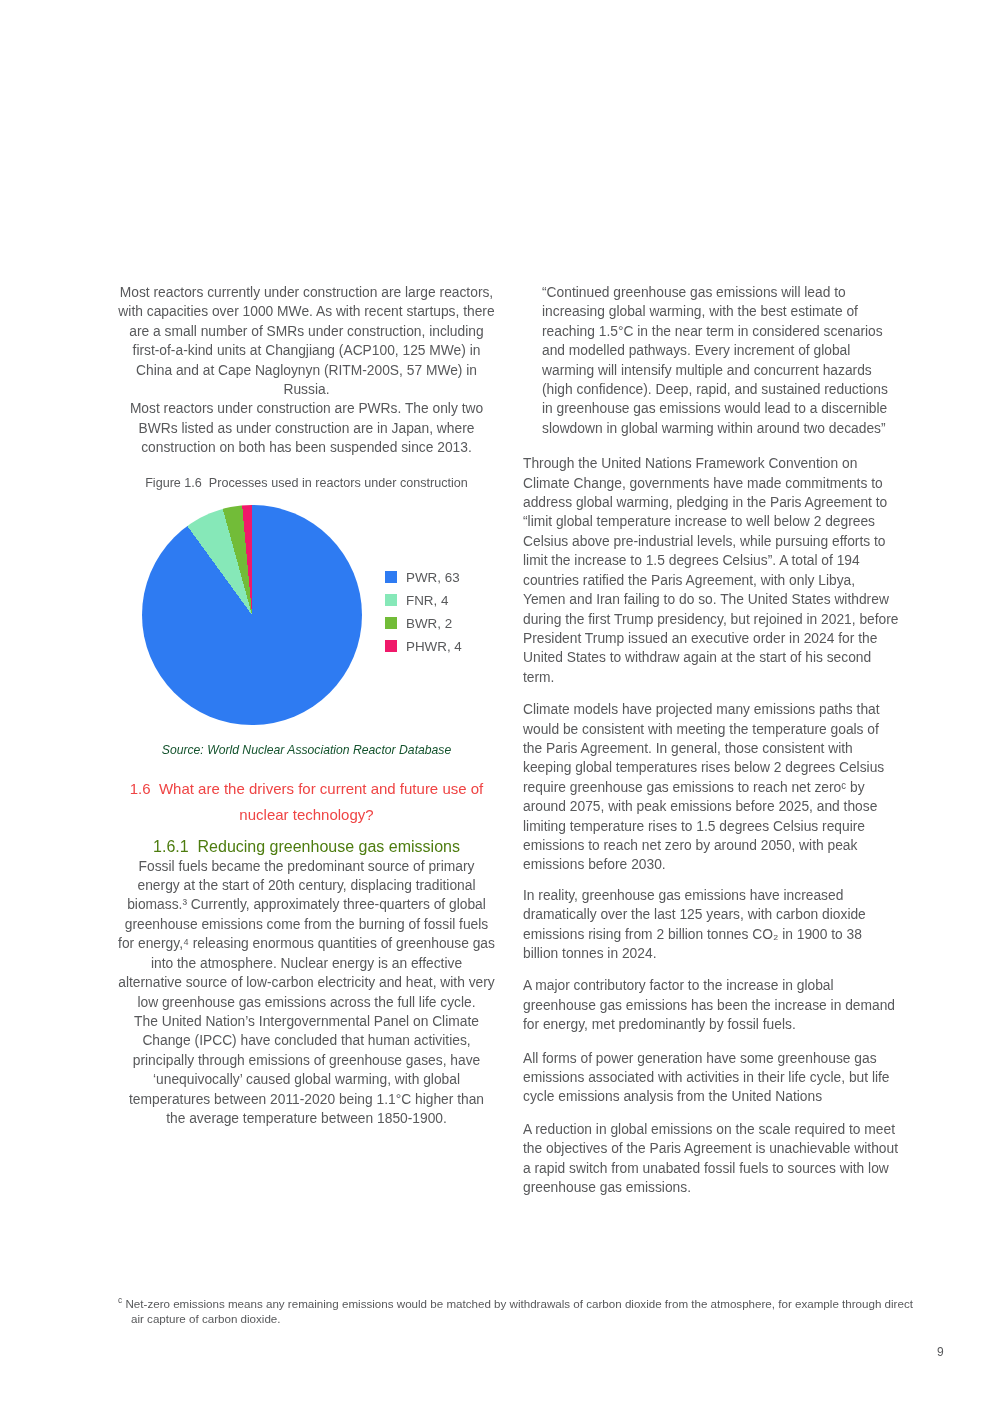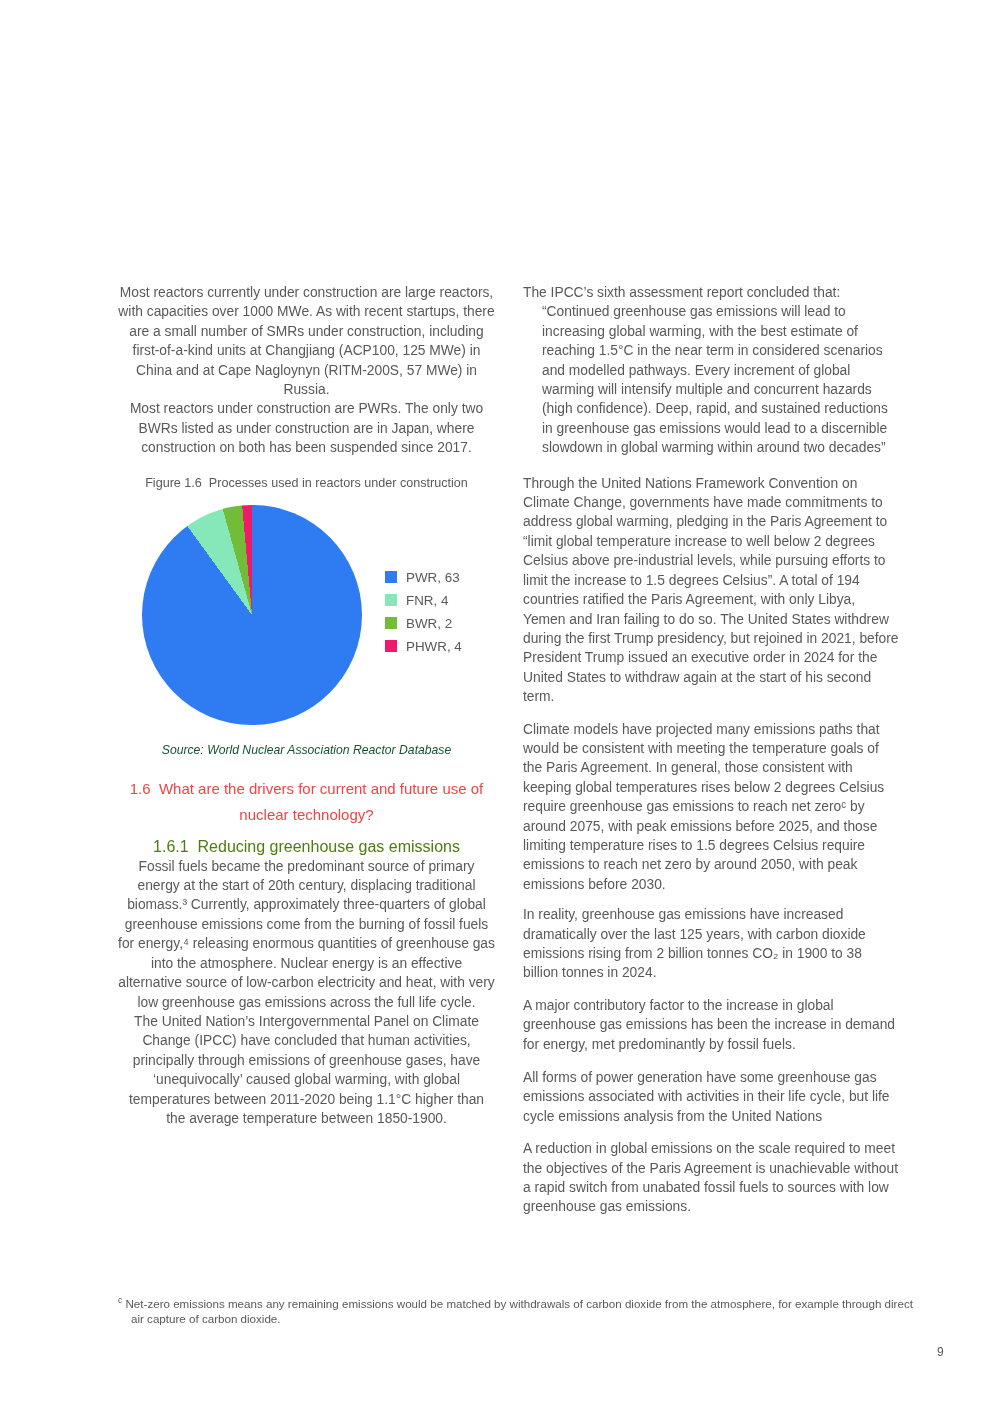--- a/index.html
+++ b/index.html
@@ -48,21 +48,21 @@
     position:absolute;left:937px;top:1345px;font-size:12px;color:#58595b;
   }
 </style>
 </head>
 <body>
 
 <div class="page">
 
   <div class="col col-left">
     <p class="body">Most reactors currently under construction are large reactors, with capacities over 1000 MWe. As with recent startups, there are a small number of SMRs under construction, including first-of-a-kind units at Changjiang (ACP100, 125 MWe) in China and at Cape Nagloynyn (RITM-200S, 57 MWe) in Russia.</p>
-    <p class="body mt">Most reactors under construction are PWRs. The only two BWRs listed as under construction are in Japan, where construction on both has been suspended since 2017.</p>
+    <p class="body mt">Most reactors under construction are PWRs. The only two BWRs listed as under construction are in Japan, where construction on both has been suspended since 2013.</p>
 
     <p class="fig-caption">Figure 1.6&nbsp; Processes used in reactors under construction</p>
 
     <div class="chart-area">
       <div class="pie" id="pie" style="background: conic-gradient(rgb(46, 123, 242) 0deg, rgb(46, 123, 242) 324deg, rgb(134, 232, 184) 324deg, rgb(134, 232, 184) 344.571deg, rgb(114, 188, 56) 344.571deg, rgb(114, 188, 56) 354.857deg, rgb(240, 25, 106) 354.857deg, rgb(240, 25, 106) 360deg);"></div>
       <div class="legend" id="legend">
           <div class="legend-row">
             <span class="swatch" style="background: rgb(46, 123, 242);"></span>
             <span class="legend-label">PWR, 63</span>
           </div>
@@ -84,21 +84,20 @@
     <p class="source">Source: World Nuclear Association Reactor Database</p>
 
     <h2 class="h2">1.6&nbsp; What are the drivers for current and future use of nuclear technology?</h2>
     <h3 class="h3">1.6.1&nbsp; Reducing greenhouse gas emissions</h3>
 
     <p class="body p3">Fossil fuels became the predominant source of primary energy at the start of 20th century, displacing traditional biomass.³ Currently, approximately three-quarters of global greenhouse emissions come from the burning of fossil fuels for energy,⁴ releasing enormous quantities of greenhouse gas into the atmosphere. Nuclear energy is an effective alternative source of low-carbon electricity and heat, with very low greenhouse gas emissions across the full life cycle.</p>
     <p class="body p4">The United Nation’s Intergovernmental Panel on Climate Change (IPCC) have concluded that human activities, principally through emissions of greenhouse gases, have ‘unequivocally’ caused global warming, with global temperatures between 2011-2020 being 1.1°C higher than the average temperature between 1850-1900.</p>
   </div>
 
   <div class="col col-right">
-    <p class="body">The IPCC’s sixth assessment report concluded that:</p>
     <p class="body quote">“Continued greenhouse gas emissions will lead to increasing global warming, with the best estimate of reaching 1.5°C in the near term in considered scenarios and modelled pathways. Every increment of global warming will intensify multiple and concurrent hazards (high confidence). Deep, rapid, and sustained reductions in greenhouse gas emissions would lead to a discernible slowdown in global warming within around two decades”</p>
     <p class="body" style="margin-top:16px">Through the United Nations Framework Convention on Climate Change, governments have made commitments to address global warming, pledging in the Paris Agreement to “limit global temperature increase to well below 2 degrees Celsius above pre-industrial levels, while pursuing efforts to limit the increase to 1.5 degrees Celsius”. A total of 194 countries ratified the Paris Agreement, with only Libya, Yemen and Iran failing to do so. The United States withdrew during the first Trump presidency, but rejoined in 2021, before President Trump issued an executive order in 2024 for the United States to withdraw again at the start of his second term.</p>
     <p class="body" style="margin-top:13px">Climate models have projected many emissions paths that would be consistent with meeting the temperature goals of the Paris Agreement. In general, those consistent with keeping global temperatures rises below 2 degrees Celsius require greenhouse gas emissions to reach net zeroᶜ by around 2075, with peak emissions before 2025, and those limiting temperature rises to 1.5 degrees Celsius require emissions to reach net zero by around 2050, with peak emissions before 2030.</p>
     <p class="body" style="margin-top:11px">In reality, greenhouse gas emissions have increased dramatically over the last 125 years, with carbon dioxide emissions rising from 2 billion tonnes CO₂ in 1900 to 38 billion tonnes in 2024.</p>
     <p class="body" style="margin-top:13px">A major contributory factor to the increase in global greenhouse gas emissions has been the increase in demand for energy, met predominantly by fossil fuels.</p>
     <p class="body" style="margin-top:14px">All forms of power generation have some greenhouse gas emissions associated with activities in their life cycle, but life cycle emissions analysis from the United Nations</p>
     <p class="body" style="margin-top:13px">A reduction in global emissions on the scale required to meet the objectives of the Paris Agreement is unachievable without a rapid switch from unabated fossil fuels to sources with low greenhouse gas emissions.</p>
   </div>
 
   <p class="footnote"><sup>c</sup> <span>Net-zero emissions means any remaining emissions would be matched by withdrawals of carbon dioxide from the atmosphere, for example through direct air capture of carbon dioxide.</span></p>

